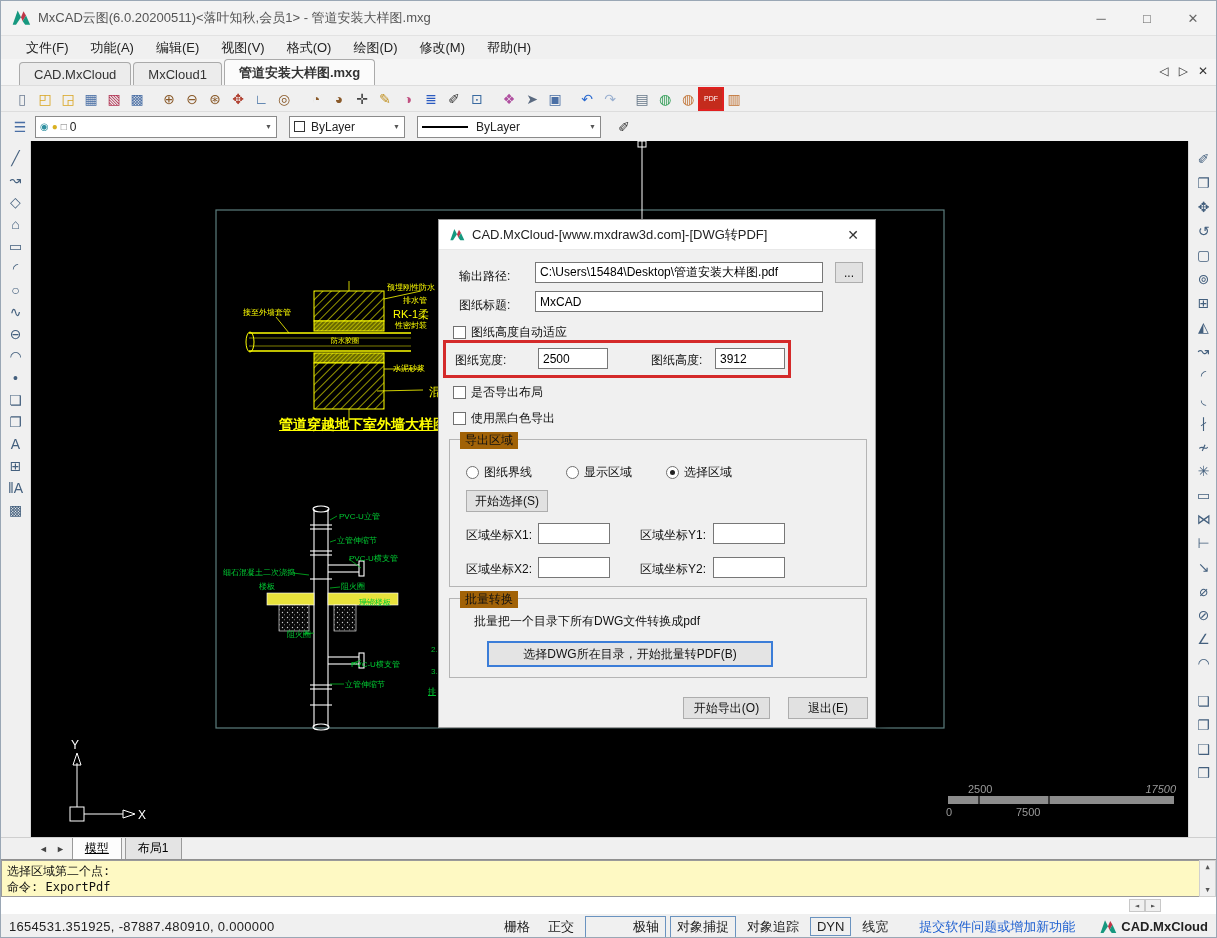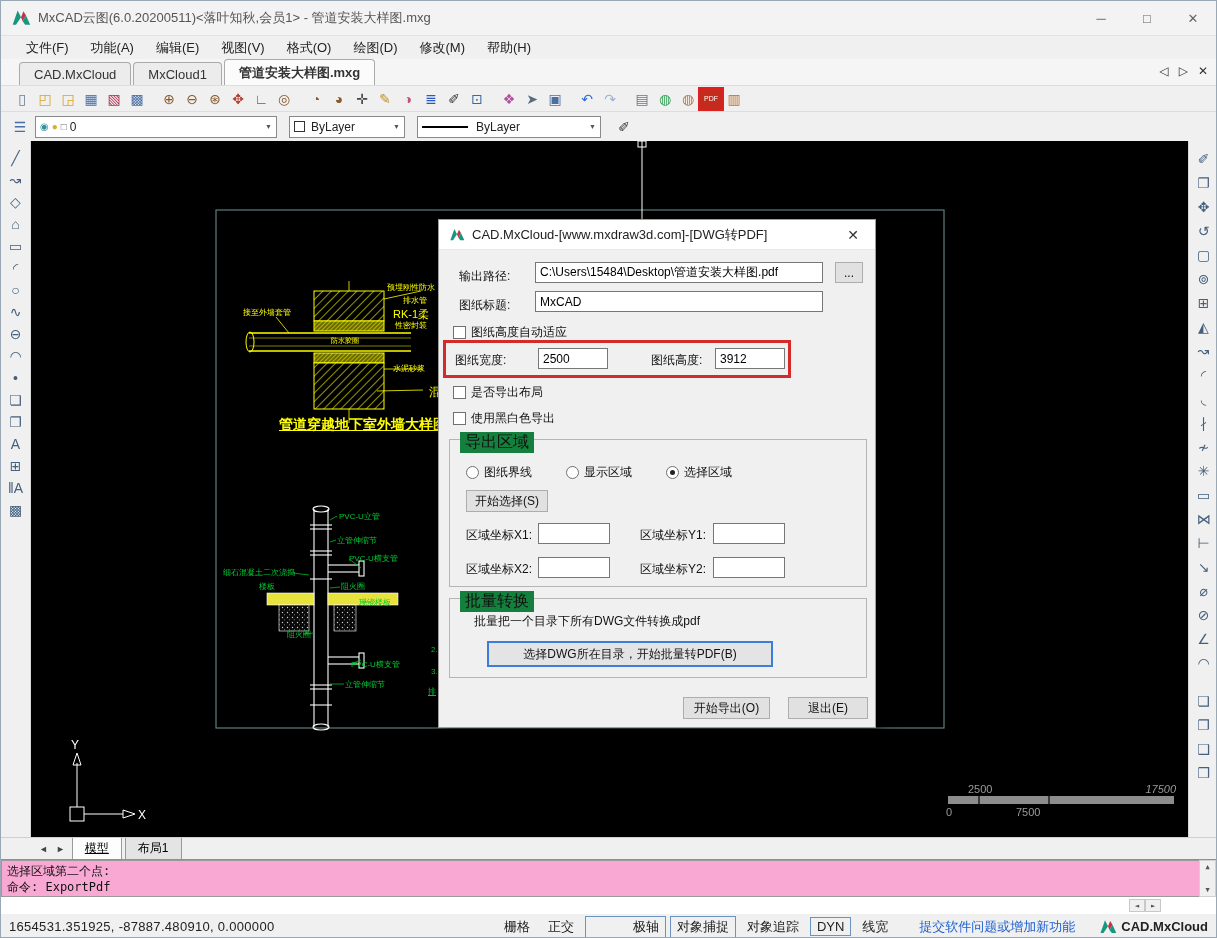--- a/index.html
+++ b/index.html
@@ -56,37 +56,37 @@
   
   .dlg { position:absolute; left:437px; top:78px; width:438px; height:509px; background:#f0f0f0; border:1px solid #9e9e9e; box-shadow:4px 5px 14px rgba(0,0,0,.55); font-size:12px; color:#111; }
   .dlg-title { height:30px; background:#fff; display:flex; align-items:center; padding:0 10px; font-size:13px; color:#222; border-bottom:1px solid #e8e8e8; }
   .dlg-title .dclose { margin-left:auto; font-size:14px; color:#333; padding:2px 6px; }
   .dlg .abs { position:absolute; }
   .dlg label { font-size:12px; color:#111; }
   .tin { border:1px solid #777; background:#fff; font-size:12px; padding:1px 4px; font-family:"Liberation Sans","DejaVu Sans",sans-serif; }
   .btn { background:#e1e1e1; border:1px solid #adadad; font-size:12px; color:#111; display:flex; align-items:center; justify-content:center; }
   .redbox { border:3px solid #d42a2a; }
   .grp { border:1px solid #b5b5b5; position:absolute; }
-  .legend { position:absolute; top:-8px; left:10px; background:#15803d; padding:0 5px; font-size:16px; }
+  .legend { position:absolute; top:-8px; left:10px; background:#a16207; padding:0 5px; font-size:12px; }
   .cbrow { display:flex; align-items:center; gap:5px; }
   .cbox { width:13px; height:13px; border:1px solid #707070; background:#fff; flex:none; }
   .radio { width:13px; height:13px; border:1px solid #707070; border-radius:50%; background:#fff; display:flex; align-items:center; justify-content:center; flex:none; }
   .radio .dot { width:5px; height:5px; border-radius:50%; background:#222; display:none; }
   .radio.sel .dot { display:block; }
   .batchbtn { border:2px solid #3b7dd8; background:#e4e4e4; }
 
   
   .modeltabs { height:22px; background:#f0f0f0; display:flex; align-items:center; padding-left:34px; border-top:1px solid #cfcfcf; font-size:12px; }
   .marrow { color:#444; font-size:9px; padding:0 4px; }
   .mtab { padding:2px 12px; border:1px solid #9a9a9a; border-top:none; background:#e4e4e4; margin-left:3px; }
   .mtab.active { background:#fdfdfd; text-decoration:underline; }
 
   
   .cmd { position:relative; height:54px; background:#fff; border-top:1px solid #909090; font-family:"DejaVu Sans Mono","Liberation Mono",monospace; font-size:12px; color:#111; }
-  .cmdhist { position:absolute; left:0; top:0; width:1200px; height:37px; border:1px solid #9a9a9a; padding:2px 5px; line-height:16px; background:#f9a8d4; }
+  .cmdhist { position:absolute; left:0; top:0; width:1200px; height:37px; border:1px solid #9a9a9a; padding:2px 5px; line-height:16px; background:#fef9c3; }
   .vscroll { position:absolute; right:0; top:0; width:17px; height:37px; background:#f0f0f0; border:1px solid #d0d0d0; display:flex; flex-direction:column; justify-content:space-between; align-items:center; font-size:7px; color:#555; padding:2px 0; }
   .cmdinput { position:absolute; left:0; top:37px; width:1217px; height:17px; background:#fff; }
   .hscroll { position:absolute; right:55px; top:39px; display:flex; }
   .hbtn { width:16px; height:13px; background:#f0f0f0; border:1px solid #c8c8c8; font-size:7px; color:#555; display:flex; align-items:center; justify-content:center; }
 
   
   .statusbar { height:26px; background:#f0f0f0; border-top:1px solid #d0d0d0; display:flex; align-items:center; padding:0 8px; font-size:13px; color:#222; }
   .coords { letter-spacing:.3px; }
   .stright { margin-left:auto; display:flex; align-items:center; gap:16px; }
   .stoggle { padding:1px 6px; font-size:13px; color:#222; }

